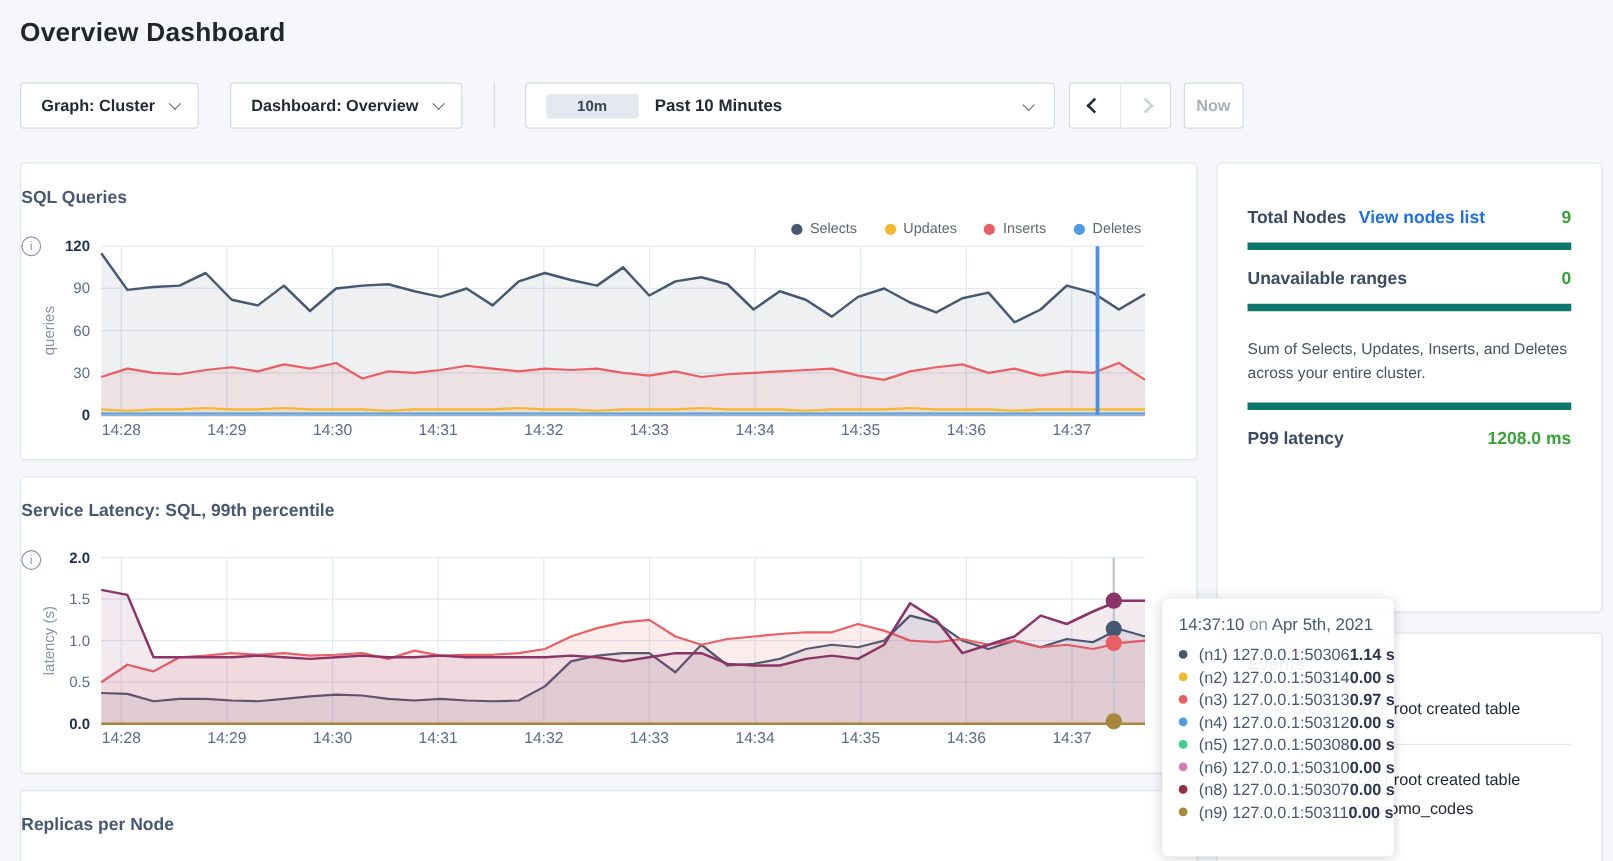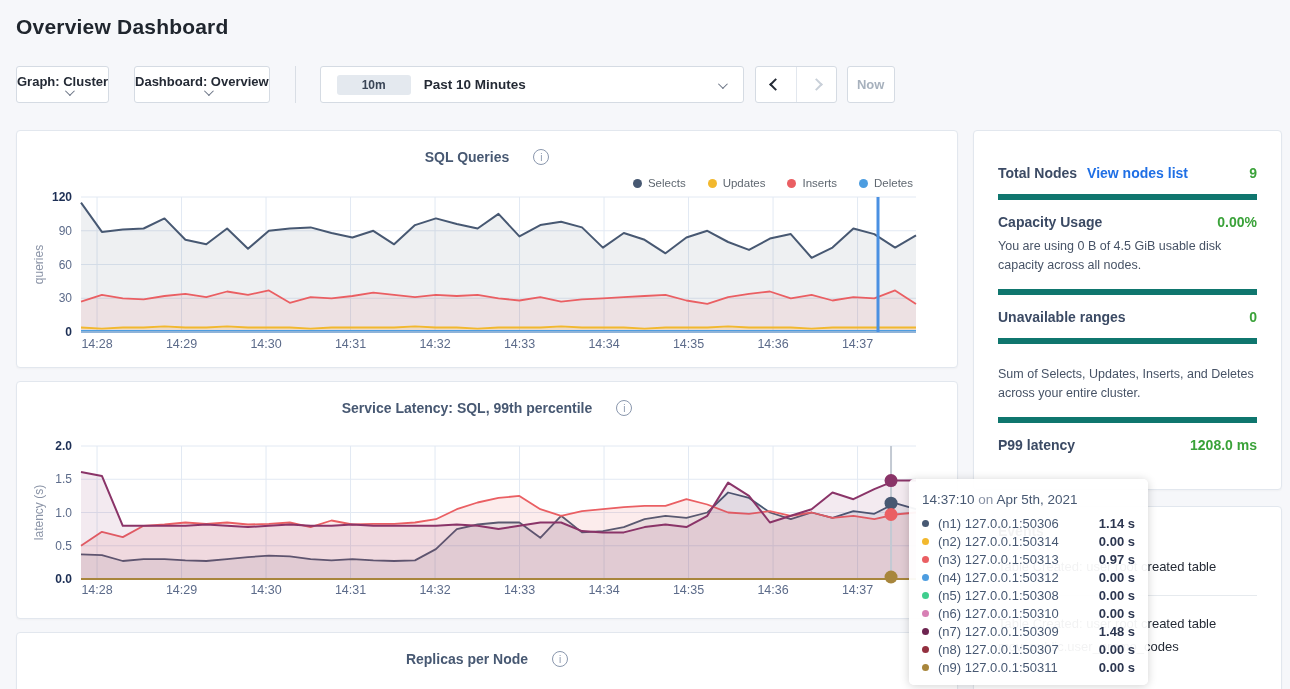--- a/index.html
+++ b/index.html
@@ -13,21 +13,21 @@
   
   .page-title { font-size: 21px; font-weight: 600; color: #20262e; padding: 15px 0 0 16px; letter-spacing: .2px; }
   
   .toolbar { display: flex; align-items: center; margin: 27px 0 0 16px; height: 37px; }
   .btn {
     background: #fff; border: 1px solid #d5dbe3; border-radius: 3px; height: 37px;
     display: inline-flex; align-items: center; justify-content: center;
     font-size: 13px; font-weight: 700; color: #242a35; cursor: pointer;
     font-family: "Liberation Sans", sans-serif;
   }
-  .dd { padding: 0 0; flex-direction: column; }
+  .dd { padding: 0 16px; }
   .dd .chev { margin-left: 11px; }
   .chev {
     display: inline-block; width: 7px; height: 7px;
     border-right: 1.6px solid #6b7485; border-bottom: 1.6px solid #6b7485;
     transform: rotate(45deg) translateY(-2px);
   }
   .vdiv { width: 1px; height: 37px; background: #d9dee5; margin: 0 24px 0 25px; }
   .time-picker { width: 424px; justify-content: flex-start; padding: 0 16px; position: relative; }
   .tw-badge {
     background: #e4e9ef; border-radius: 3px; font-size: 12px; font-weight: 700;
@@ -46,21 +46,21 @@
   .col-left { width: 942px; }
   .col-right { width: 309px; margin-left: 15px; }
   .card {
     background: #fff; border: 1px solid #e2e7ee; border-radius: 4px;
     box-shadow: 0 1px 2px rgba(0,0,0,0.03); position: relative;
   }
   .chart-card { width: 942px; height: 238px; margin-bottom: 13px; }
   .chart-card.stub { height: 120px; margin-bottom: 0; }
   .card-title {
     display: flex; align-items: flex-start; justify-content: center; gap: 24px;
-    padding-top: 18px; font-size: 14px; font-weight: 700; color: #475872;
+    padding-top: 18px; font-size: 14px; font-weight: 700; color: #475872; flex-direction: column;
   }
   .info-icon {
     width: 16px; height: 16px; border: 1px solid #8a97ad; border-radius: 50%;
     color: #8a97ad; font-size: 10px; font-weight: 400; display: inline-flex;
     align-items: center; justify-content: center; cursor: pointer;
   }
   .legend { position: absolute; top: 46px; right: 44px; display: flex; gap: 22px; padding-left: 30px; }
   .legend-item { display: flex; align-items: center; gap: 6px; font-size: 11.5px; color: #5f6770; cursor: pointer; }
   .legend-dot { width: 9px; height: 9px; border-radius: 50%; }
   .chart-svg { position: absolute; left: 0; top: 0; }
@@ -75,21 +75,21 @@
   .sum-link { font-size: 14px; font-weight: 700; color: #1f6fe5; margin-left: 10px; cursor: pointer; }
   .sum-value { font-size: 14px; font-weight: 700; color: #3aa239; margin-left: auto; white-space: nowrap; }
   .sum-sub { font-size: 12.5px; color: #475366; line-height: 1.55; margin-top: 7px; }
   
   .events-card { width: 309px; height: 230px; margin-top: 16px; padding: 16px 24px 0 24px; overflow: hidden; }
   .events-title { font-size: 14px; font-weight: 700; color: #242a35; }
   .event-row { padding: 17px 0 16px 0; font-size: 13px; color: #242a35; line-height: 1.75; border-bottom: 1px solid #e6eaee; cursor: pointer; }
   .event-row:last-child { border-bottom: none; }
   
   .hover-tooltip {
-    position: absolute; left: 909px; top: 479px; width: 239px; height: 206px;
+    position: absolute; left: 930px; top: 479px; width: 185px; height: 206px;
     background: rgba(255,255,255,0.94); border-radius: 5px; z-index: 5;
     box-shadow: 0 1px 10px rgba(0,0,0,0.18); padding: 13px 13px 0 13px;
   }
   .tip-header { font-size: 13.5px; color: #475872; margin-bottom: 7px; }
   .tip-header .tip-on { color: #8a93a6; }
   .tip-row { display: flex; align-items: center; height: 18px; font-size: 13px; color: #475872; }
   .tip-dot { width: 7px; height: 7px; border-radius: 50%; margin-right: 9px; flex: 0 0 auto; }
   .tip-label { white-space: nowrap; }
   .tip-value { margin-left: auto; font-weight: 700; color: #2c3650; white-space: nowrap; }
 </style>
@@ -253,27 +253,20 @@
       <div id="summary-rows">
           <div class="sum-row">
             <div class="sum-head">
               <span class="sum-label">Total Nodes</span>
               <span class="sum-link">View nodes list</span>
               <span class="sum-value">9</span>
             </div>
           </div>
           <div class="sum-row">
             <div class="sum-head">
-              <span class="sum-label">Capacity Usage</span>
-              <span class="sum-value">0.00%</span>
-            </div>
-            <div class="sum-sub">You are using 0 B of 4.5 GiB usable disk capacity across all nodes.</div>
-          </div>
-          <div class="sum-row">
-            <div class="sum-head">
               <span class="sum-label">Unavailable ranges</span>
               <span class="sum-value">0</span>
             </div>
           </div>
           <div class="sum-row">
             <div class="sum-sub">Sum of Selects, Updates, Inserts, and Deletes across your entire cluster.</div>
           </div>
           <div class="sum-row">
             <div class="sum-head">
               <span class="sum-label">P99 latency</span>
@@ -321,25 +314,20 @@
         <span class="tip-dot" style="background: rgb(63, 206, 142);"></span>
         <span class="tip-label">(n5) 127.0.0.1:50308</span>
         <span class="tip-value">0.00 s</span>
       </div>
       <div class="tip-row">
         <span class="tip-dot" style="background: rgb(215, 127, 180);"></span>
         <span class="tip-label">(n6) 127.0.0.1:50310</span>
         <span class="tip-value">0.00 s</span>
       </div>
       <div class="tip-row">
-        <span class="tip-dot" style="background: rgb(109, 36, 80);"></span>
-        <span class="tip-label">(n7) 127.0.0.1:50309</span>
-        <span class="tip-value">1.48 s</span>
-      </div>
-      <div class="tip-row">
         <span class="tip-dot" style="background: rgb(147, 48, 63);"></span>
         <span class="tip-label">(n8) 127.0.0.1:50307</span>
         <span class="tip-value">0.00 s</span>
       </div>
       <div class="tip-row">
         <span class="tip-dot" style="background: rgb(168, 134, 60);"></span>
         <span class="tip-label">(n9) 127.0.0.1:50311</span>
         <span class="tip-value">0.00 s</span>
       </div>
     </div>

